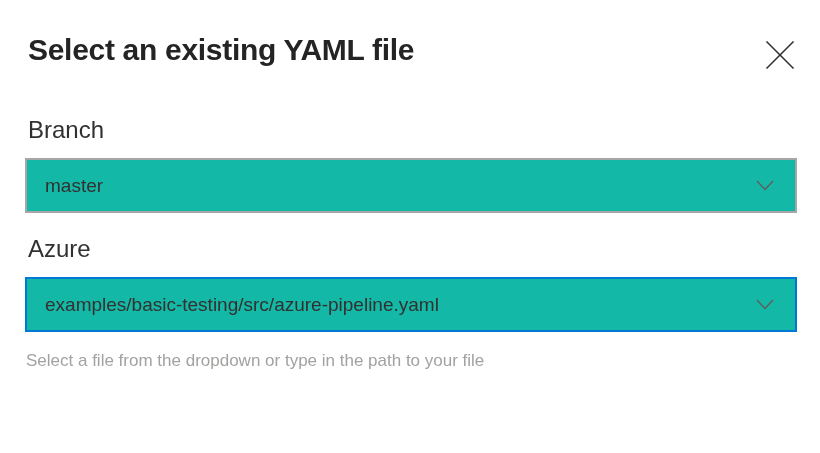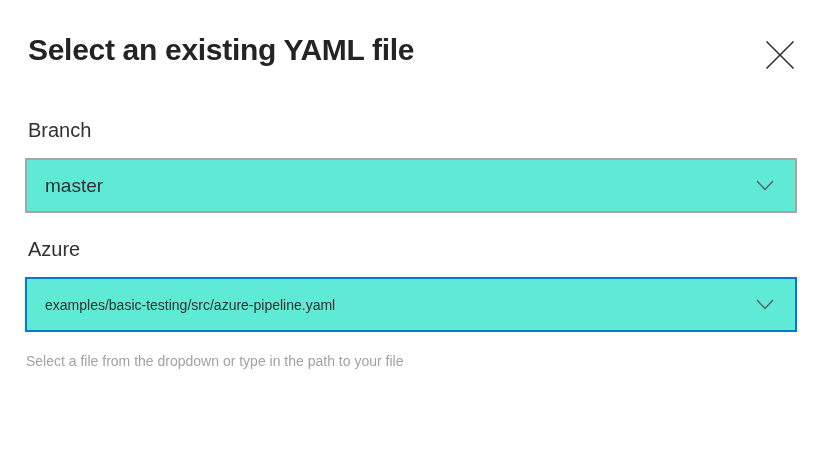--- a/index.html
+++ b/index.html
@@ -48,57 +48,57 @@
     margin: 9px 0 0 3px;
     max-width: 618px;
     font-size: 20px;
     line-height: 27px;
     color: #757575;
   }
   .field-branch { margin-top: 48px; }
   .field-path   { margin-top: 24px; }
   .field-label {
     margin-left: 3px;
-    font-size: 20px;
+    font-size: 24px;
     line-height: 24px;
     color: #323130;
   }
   .dropdown {
     margin-top: 16px;
     height: 55px;
     width: 772px;
     border: 2px solid #a6a6a6;
-    background: #5eead4;
+    background: #14b8a6;
     display: flex;
     align-items: center;
     justify-content: space-between;
     padding: 0 21px 0 18px;
     cursor: pointer;
   }
   .dropdown.focused { border-color: #0078d4; }
   .dropdown-value {
     font-size: 19px;
     color: #323130;
     white-space: nowrap;
   }
   .combo-input {
     flex: 1 1 auto;
     border: none;
     outline: none;
     background: transparent;
     padding: 0;
     margin: 0;
     font-family: inherit;
-    font-size: 14px;
+    font-size: 19px;
     color: #323130;
   }
   .chevron { flex: 0 0 auto; margin-left: 12px; }
   .helper-text {
     margin: 18px 0 0 1px;
-    font-size: 14px;
+    font-size: 17px;
     line-height: 22px;
     color: #a3a2a0;
   }
 </style>
 </head>
 <body>
 
 <div class="dialog">
 
   <div class="header">

